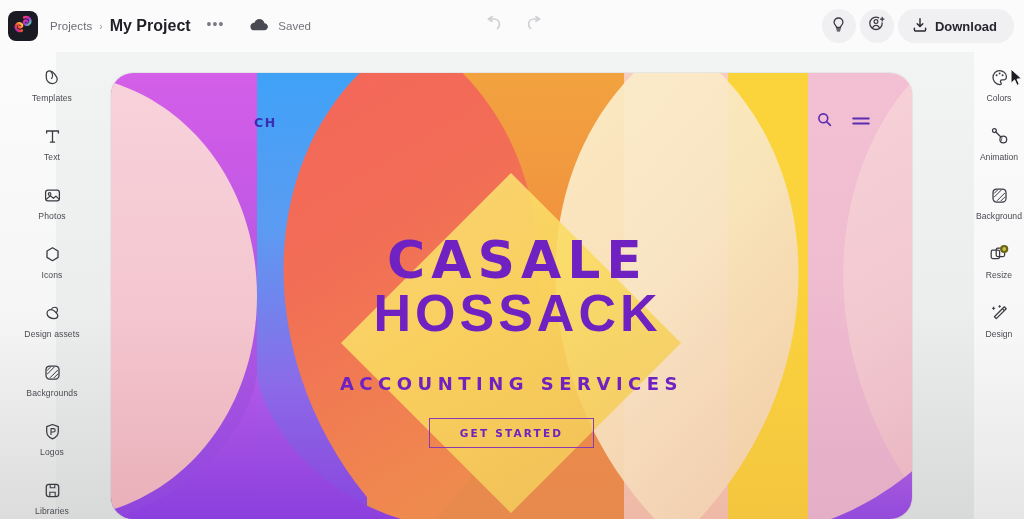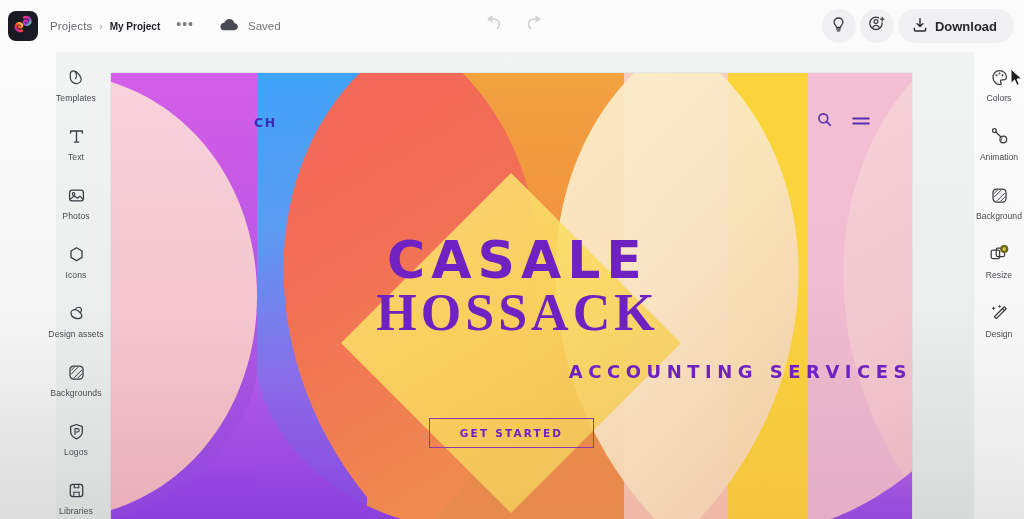--- a/index.html
+++ b/index.html
@@ -21,21 +21,21 @@
   }
   .logo-tile {
     width: 30px; height: 30px; margin-left: 8px; border-radius: 8px;
     background: #1a1a22;
     display: flex; align-items: center; justify-content: center;
     flex: 0 0 auto;
   }
   .breadcrumb { display: flex; align-items: center; margin-left: 12px; flex: 0 0 auto; }
   .bc-link { font-size: 11.5px; color: #6b6b73; letter-spacing: .1px; }
   .bc-sep { font-size: 10px; color: #9a9aa2; margin: 0 7px; }
-  .bc-current { font-size: 10px; color: #1f1f26; font-weight: bold; }
+  .bc-current { font-size: 16px; color: #1f1f26; font-weight: bold; }
   .bc-dots {
     margin-left: 16px; font-size: 14px; color: #7a7a82; letter-spacing: 1px;
     line-height: 8px; padding-bottom: 5px;
   }
   .save-group { display: flex; align-items: center; margin-left: 24px; flex: 0 0 auto; }
   .save-label { font-size: 11.5px; color: #73737b; margin-left: 9px; }
 
   .history { position: absolute; left: 482px; top: 14px; display: flex; gap: 19px; }
   .hist-btn { width: 22px; height: 22px; display: flex; align-items: center; justify-content: center; }
 
@@ -56,21 +56,21 @@
   .share-btn {
     height: 34px; border-radius: 17px; background: #5b5fdb;
     display: flex; align-items: center; gap: 7px; padding: 0 18px 0 14px;
   }
   .share-btn span { font-size: 13px; color: #ffffff; font-weight: bold; }
 
   
   .rail-left {
     position: absolute; left: 0; top: 52px; width: 56px; height: 467px;
     background: linear-gradient(180deg,#fbfbfb 0%, #f6f6f6 55%, #dcdcdc 100%);
-    display: flex; flex-direction: column; align-items: flex-start;
+    display: flex; flex-direction: column; align-items: center;
     padding-top: 14px;
     z-index: 20;
     padding-left: 48px;
   }
   .rail-item {
     width: 56px; display: flex; flex-direction: column; align-items: center;
     margin-bottom: 22px;
   }
   .rail-item .ic { height: 22px; display: flex; align-items: center; justify-content: center; }
   .rail-item .lbl { font-size: 8.6px; color: #4a4a52; margin-top: 5px; letter-spacing: .1px; }
@@ -91,43 +91,44 @@
 
   
   .workspace {
     position: absolute; left: 56px; top: 52px; width: 918px; height: 467px;
     background: linear-gradient(180deg,#f2f4f3 0%, #eceeed 55%, #d8dad9 100%);
   }
   .canvas {
     position: absolute; left: 55px; top: 21px; width: 801px; height: 446px;
     overflow: hidden;
     box-shadow: 0 0 0 1px rgba(0,0,0,.05);
+    border-radius: 22px;
   }
   .layer { position: absolute; inset: 0; }
 
   
   .bands { display: flex; width: 100%; height: 100%; }
   .band { height: 100%; }
 
   .title-wrap {
     position: absolute; left: 0; right: 0; top: 162px;
     text-align: center; z-index: 12; padding-left: 12px;
   }
   .t-line1 {
     font-family: "DejaVu Sans", sans-serif;
     font-size: 52px; font-weight: bold; color: #6f21c2;
     letter-spacing: 6px; line-height: 50px;
   }
   .t-line2 {
-    font-family: Liberation Serif, serif;
+    font-family: Liberation Sans, sans-serif;
     font-size: 52px; font-weight: bold; color: #6f21c2;
     letter-spacing: 4px; line-height: 56px;
   }
   .subtitle {
-    position: absolute; left: 0; right: 0; top: 288px; text-align: right;
+    position: absolute; left: 0; right: 0; top: 300px; text-align: center;
     font-family: "DejaVu Sans", sans-serif;
     font-size: 18px; font-weight: bold; color: #6f21c2;
     letter-spacing: 5.5px; z-index: 12;
   }
   .cta-wrap { position: absolute; left: 0; right: 0; top: 345px; text-align: center; z-index: 12; }
   .cta {
     display: inline-block; border: 1px solid #8b3ab0; color: #6f21c2;
     font-family: "DejaVu Sans", sans-serif;
     font-size: 10.5px; font-weight: bold; letter-spacing: 2.2px;
     padding: 8px 30px; background: transparent;

